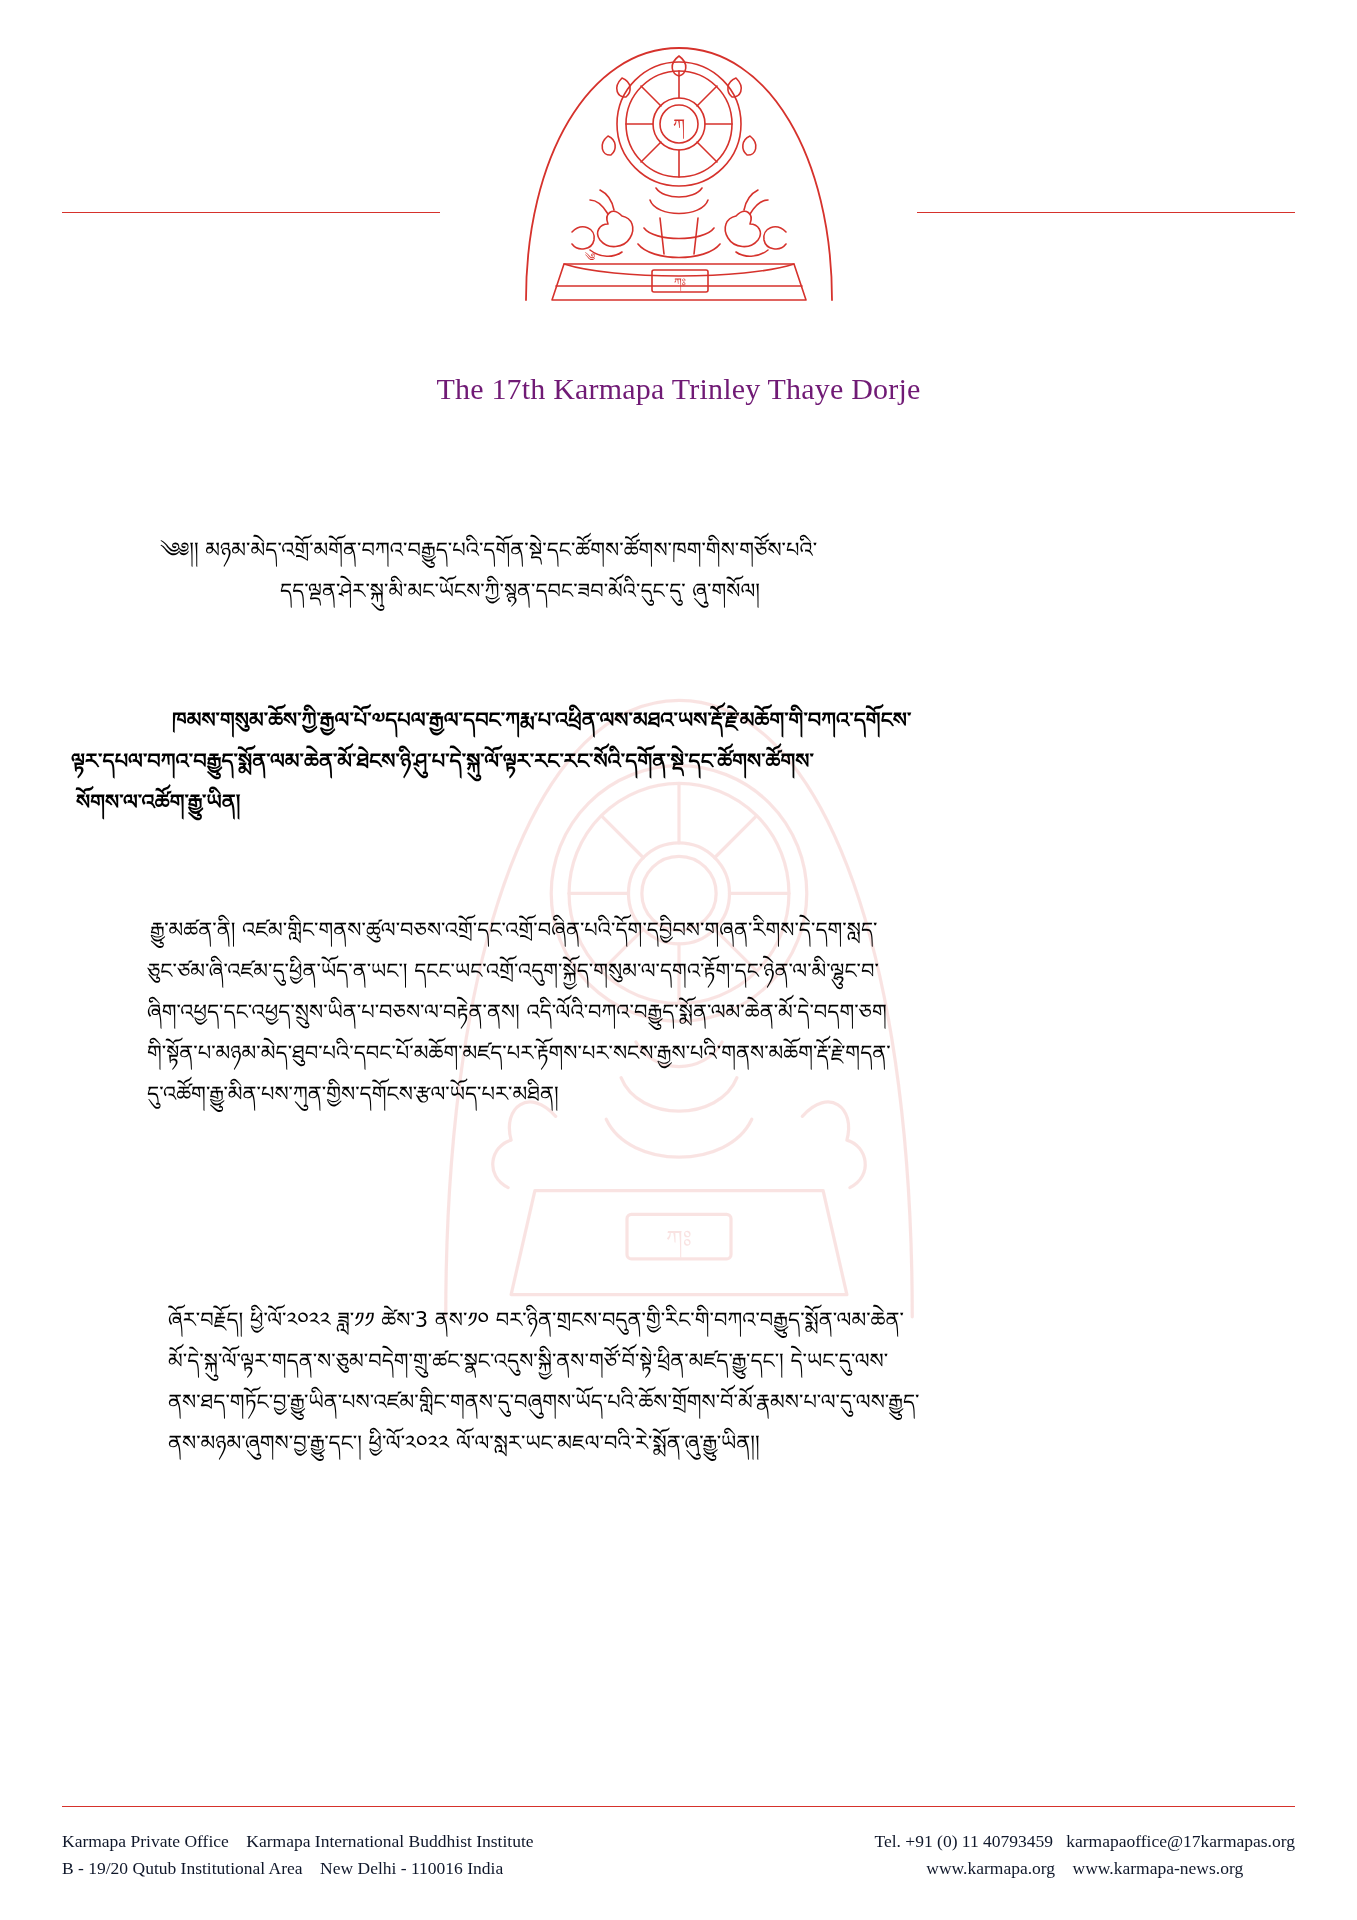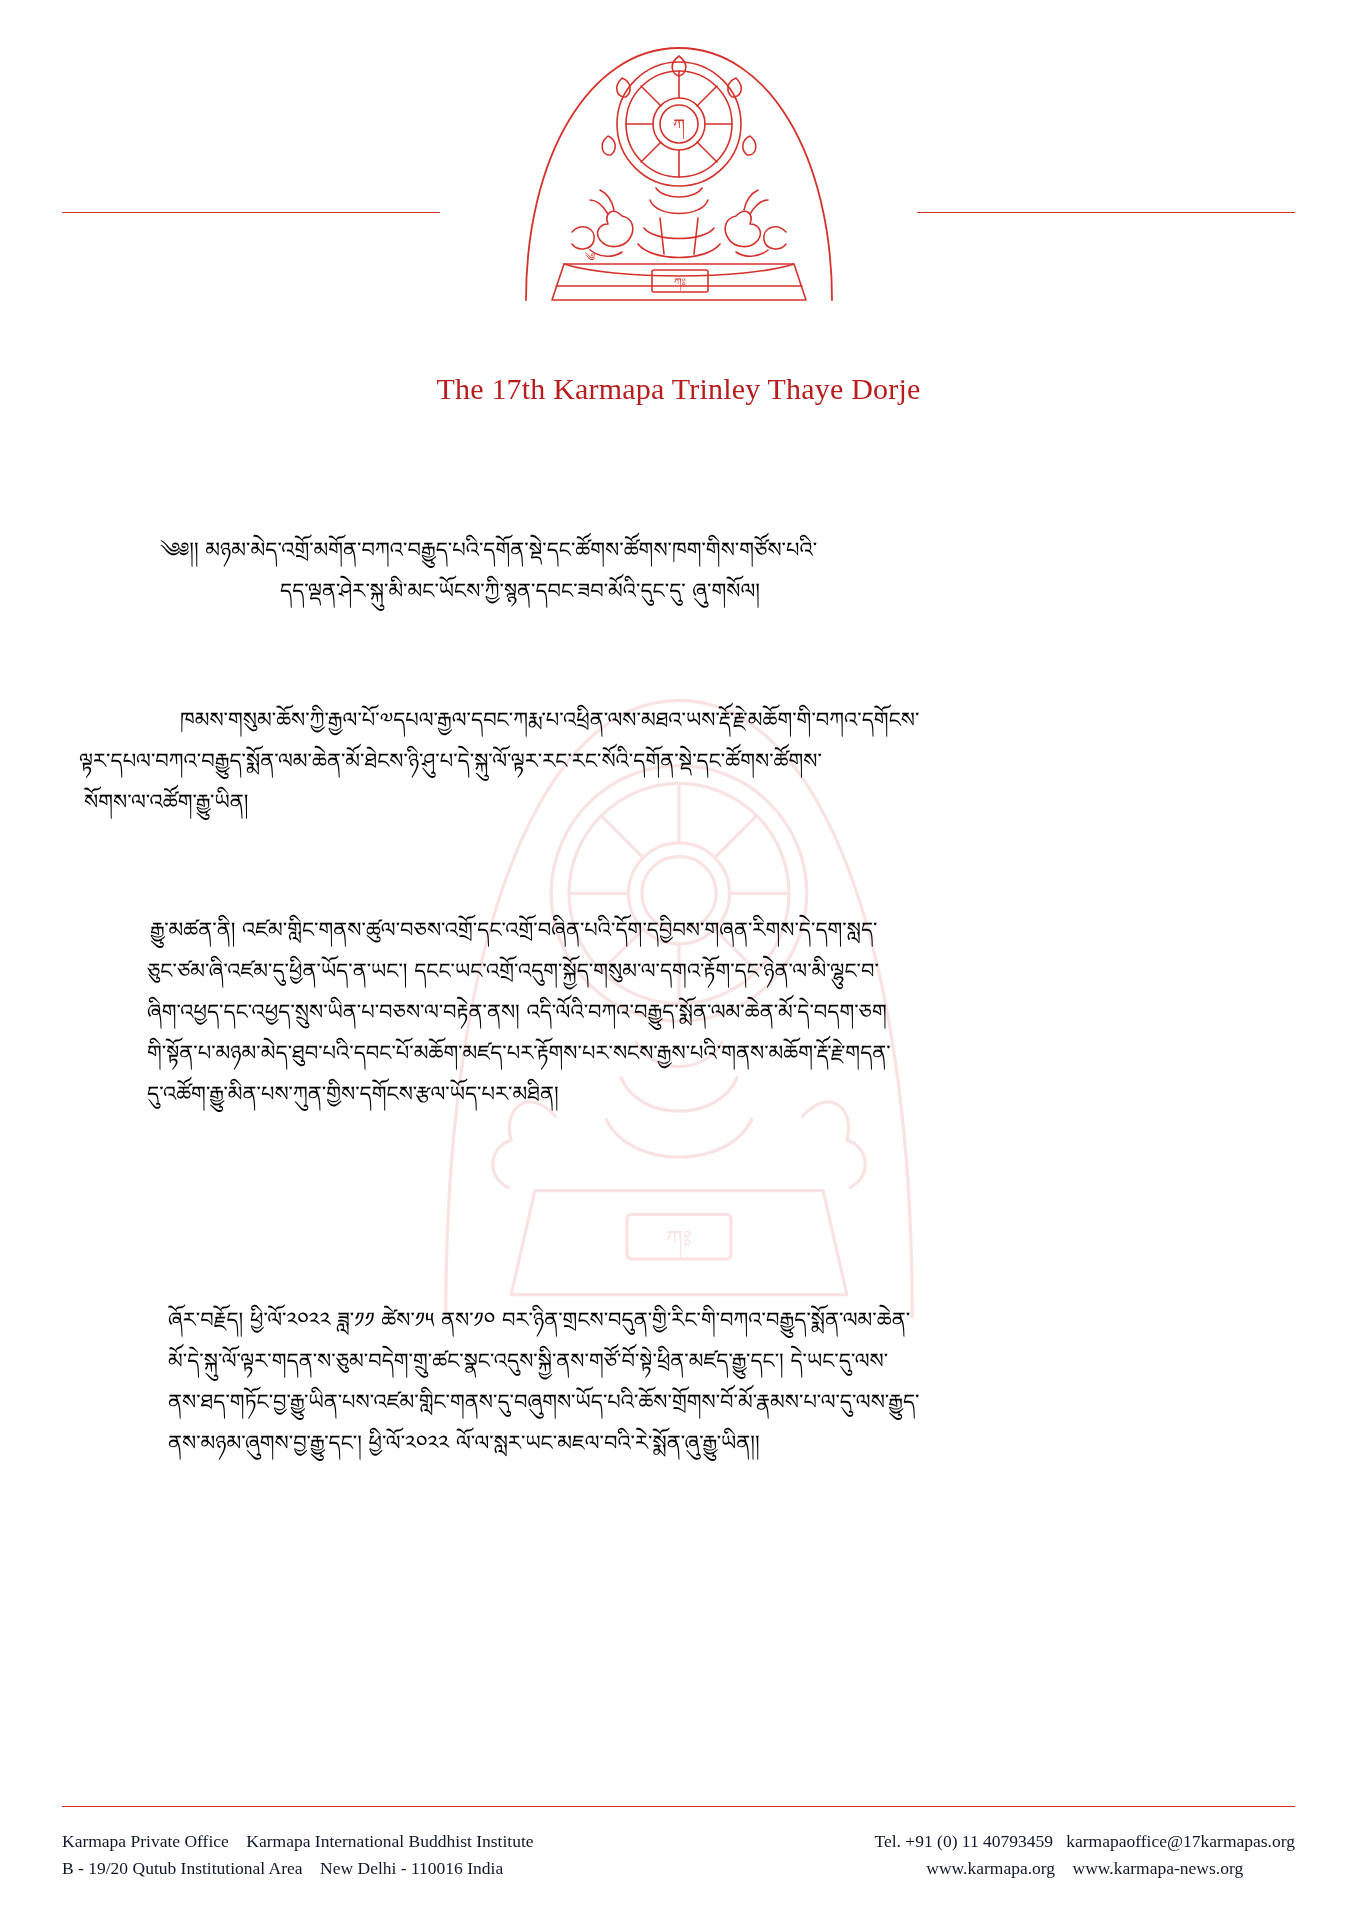--- a/index.html
+++ b/index.html
@@ -50,21 +50,21 @@
   }
 
   .doc-title {
     position: absolute;
     top: 372px;
     left: 0;
     width: 100%;
     text-align: center;
     font-size: 30px;
     letter-spacing: 0.2px;
-    color: #b91c1c;
+    color: #701a75;
     font-family: "Liberation Serif", serif;
   }
 
   
   .watermark {
     position: absolute;
     left: 50%;
     top: 640px;
     transform: translateX(-50%);
     width: 520px;
@@ -92,21 +92,21 @@
   }
 
   .block { position: absolute; }
 
   
   .salutation { top: 20px; left: 0; width: 1357px; }
   .salutation .l1 { padding-left: 160px; }
   .salutation .l2 { padding-left: 280px; }
 
   
-  .para1 { top: 190px; left: 8px; width: 1153px; }
+  .para1 { top: 190px; left: 0; width: 1153px; font-weight: bold; }
   .para1 .l1 { padding-left: 172px; }
   .para1 .l2 { padding-left: 71px; }
   .para1 .l3 { padding-left: 76px; }
 
   
   .para2 { top: 400px; left: 0; width: 1081px; }
   .para2 .li { padding-left: 120px; margin-left: 27px; }
   .para2 .l1 { padding-left: 150px; }
 
   
@@ -253,21 +253,21 @@
 
     <div class="block para2">
       <div class="tib-line l1">རྒྱུ་མཚན་ནི། འཛམ་གླིང་གནས་ཚུལ་བཅས་འགྲོ་དང་འགྲོ་བཞིན་པའི་དོག་དབྱིབས་གཞན་རིགས་དེ་དག་སླད་</div>
       <div class="tib-line li">ཅུང་ཙམ་ཞི་འཛམ་དུ་ཕྱིན་ཡོད་ན་ཡང་། དངང་ཡང་འགྲོ་འདུག་སྐྱོད་གསུམ་ལ་དགའ་རྟོག་དང་ཉེན་ལ་མི་ལྷུང་བ་</div>
       <div class="tib-line li">ཞིག་འཕྱད་དང་འཕྱད་སྲུས་ཡིན་པ་བཅས་ལ་བརྟེན་ནས། འདི་ལོའི་བཀའ་བརྒྱུད་སྨོན་ལམ་ཆེན་མོ་དེ་བདག་ཅག</div>
       <div class="tib-line li">གི་སྟོན་པ་མཉམ་མེད་ཐུབ་པའི་དབང་པོ་མཆོག་མཛད་པར་རྟོགས་པར་སངས་རྒྱས་པའི་གནས་མཆོག་རྡོ་རྗེ་གདན་</div>
       <div class="tib-line li">དུ་འཚོག་རྒྱུ་མིན་པས་ཀུན་གྱིས་དགོངས་རྩལ་ཡོད་པར་མཐིན།</div>
     </div>
 
     <div class="block para3">
-      <div class="tib-line li">ཞོར་བརྗོད། ཕྱི་ལོ་༢༠༢༢ ཟླ་༡༡ ཚེས་༡༥ ནས་༡༠ བར་ཉིན་གྲངས་བདུན་གྱི་རིང་གི་བཀའ་བརྒྱུད་སྨོན་ལམ་ཆེན་</div>
+      <div class="tib-line li">ཞོར་བརྗོད། ཕྱི་ལོ་༢༠༢༢ ཟླ་༡༡ ཚེས་3 ནས་༡༠ བར་ཉིན་གྲངས་བདུན་གྱི་རིང་གི་བཀའ་བརྒྱུད་སྨོན་ལམ་ཆེན་</div>
       <div class="tib-line li">མོ་དེ་སྐུ་ལོ་ལྟར་གདན་ས་ཅུམ་བདེག་གྲུ་ཚང་སྣང་འདུས་སྐྱི་ནས་གཙོ་བོ་སྟེ་ཕྲིན་མཛད་རྒྱུ་དང་། དེ་ཡང་དུ་ལས་</div>
       <div class="tib-line li">ནས་ཐད་གཏོང་བྱ་རྒྱུ་ཡིན་པས་འཛམ་གླིང་གནས་དུ་བཞུགས་ཡོད་པའི་ཆོས་གྲོགས་བོ་མོ་རྣམས་པ་ལ་དུ་ལས་རྒྱུད་</div>
       <div class="tib-line li">ནས་མཉམ་ཞུགས་བྱ་རྒྱུ་དང་། ཕྱི་ལོ་༢༠༢༢ ལོ་ལ་སླར་ཡང་མཇལ་བའི་རེ་སྨོན་ཞུ་རྒྱུ་ཡིན།།</div>
     </div>
 
   </div>
 
   <div class="footer">
     <div class="footer-rule"></div>
     <div class="footer-cols">

